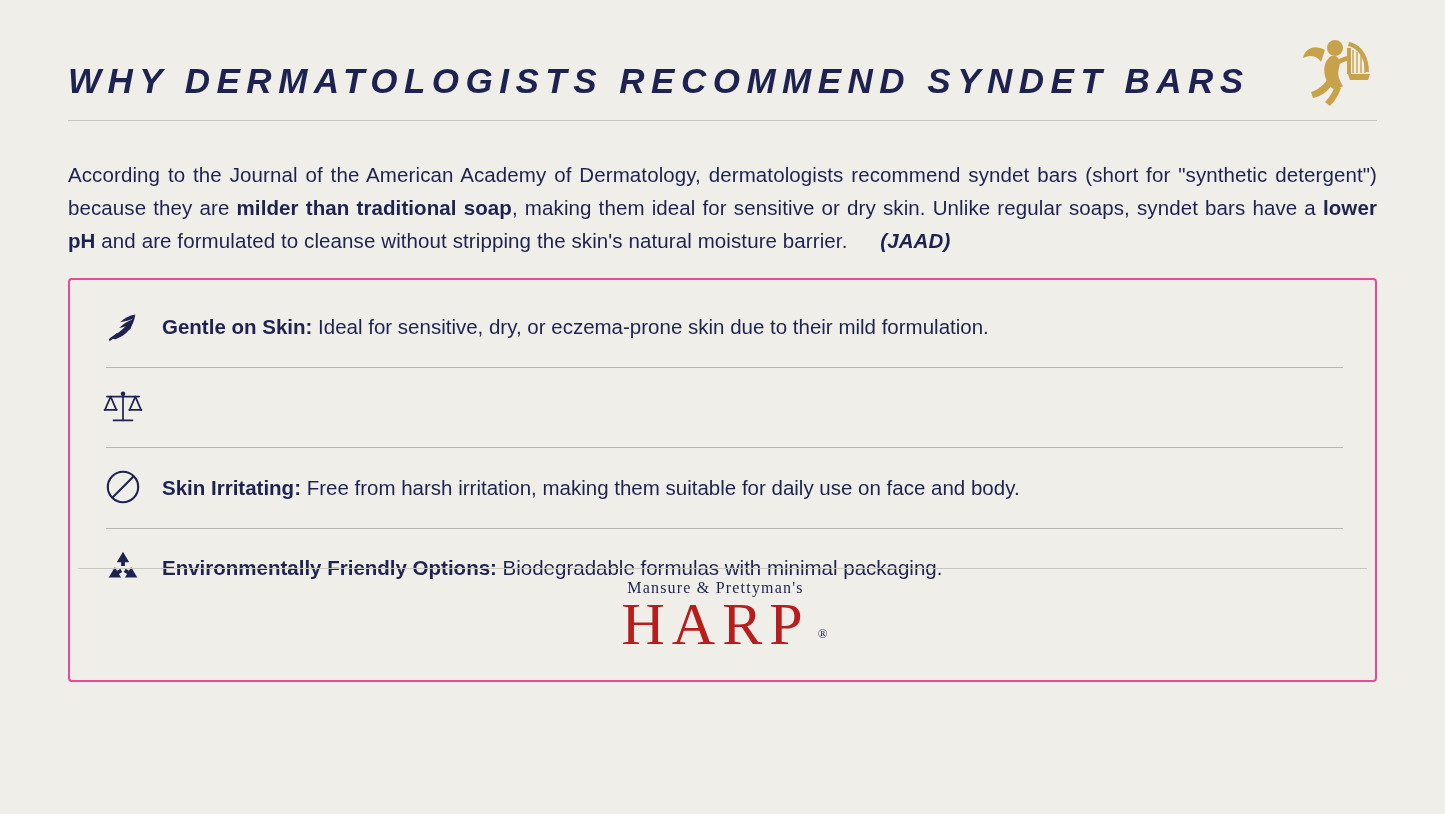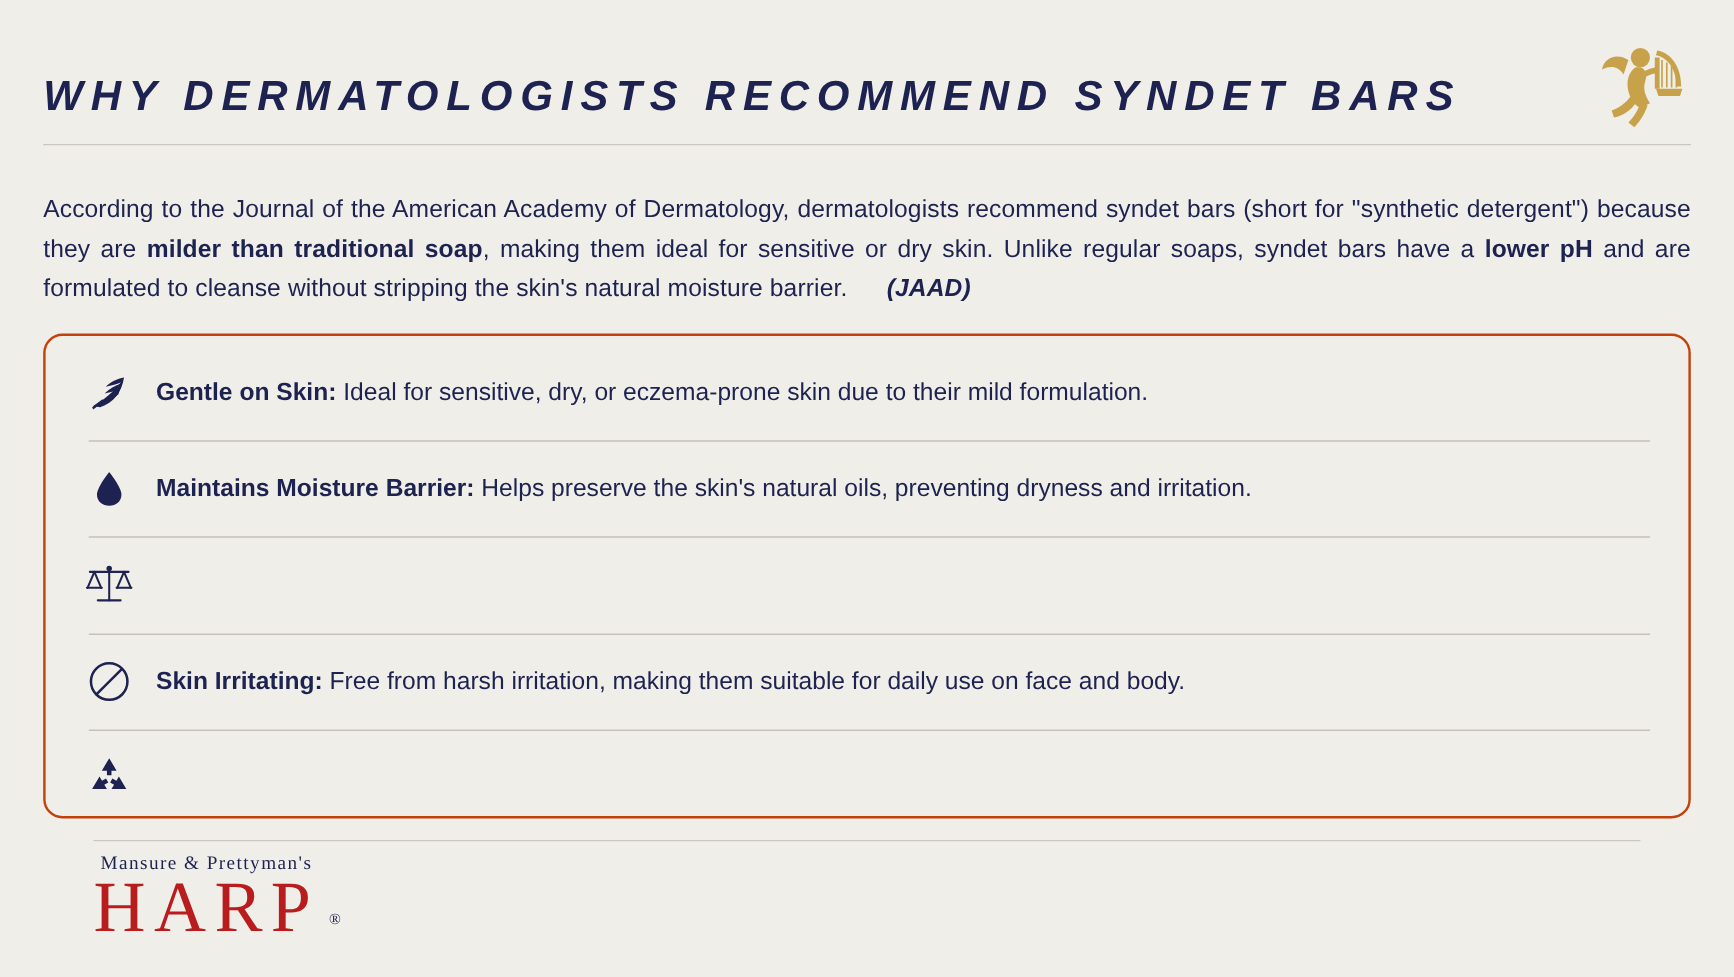--- a/index.html
+++ b/index.html
@@ -8,23 +8,23 @@
     width: 1445px;
     height: 814px;
     background: #f0eee8;
     font-family: "Liberation Sans", sans-serif;
     color: #1d2250;
     overflow: hidden;
   }
   .page {
     position: relative;
     width: 1445px;
-    height: 814px;
+    height: 682px;
     background: #f0eee8;
-    padding: 0 36px;
+    padding: 0 68px;
   }
 
   
   .header {
     position: relative;
     padding-top: 60px;
     height: 132px;
   }
   .title {
     font-size: 35px;
@@ -62,22 +62,22 @@
   }
   .intro b { font-weight: bold; margin-top: 32px; }
   .intro .cite {
     font-style: italic;
     font-weight: bold;
     margin-left: 27px;
   }
 
   
   .benefits {
-    border: 2px solid #c2410c;
-    border-radius: 16px;
+    border: 2px solid #ec4899;
+    border-radius: 4px;
     padding: 6px 32px 6px 22px;
     height: 404px;
   }
   .benefit-row {
     display: flex;
     align-items: center;
     height: 80.5px;
     position: relative;
   }
   .benefit-row + .benefit-row::before {
@@ -106,21 +106,21 @@
 
   
   .footer {
     position: absolute;
     left: 78px;
     right: 78px;
     bottom: 26px;
   }
   .footer-inner {
     display: flex;
-    justify-content: flex-start;
+    justify-content: center;
     align-items: flex-end;
     padding-top: 10px;
   }
   .brand {
     text-align: center;
     position: relative;
     padding-right: 14px;
   }
   .brand-tagline {
     font-family: "Liberation Serif", serif;
@@ -193,30 +193,20 @@
             <path d="M29 19 C24 21 19 24 16 28 C21 27 25 25 28 23 Z"></path>
             <path d="M5 34 L14 27 L15 29 L6 36 Z"></path>
           </g>
         </svg>
       </div>
       <div class="benefit-text">
         <b>Gentle on Skin:</b><span> Ideal for sensitive, dry, or eczema-prone skin due to their mild formulation.</span>
       </div>
     </div>
 
-    <div class="benefit-row">
-      <div class="benefit-icon">
-        <svg viewBox="0 0 40 40" width="34" height="34" aria-hidden="true">
-          <path d="M20 4 C20 4 8 19 8 26 C8 33 13.5 37 20 37 C26.5 37 32 33 32 26 C32 19 20 4 20 4 Z" fill="#1d2250"></path>
-        </svg>
-      </div>
-      <div class="benefit-text">
-        <b>Maintains Moisture Barrier:</b><span> Helps preserve the skin's natural oils, preventing dryness and irritation.</span>
-      </div>
-    </div>
 
     <div class="benefit-row">
       <div class="benefit-icon">
         <svg viewBox="0 0 44 40" width="42" height="38" aria-hidden="true">
           <g stroke="#1d2250" stroke-width="1.8" fill="none" stroke-linecap="round">
             <line x1="22" y1="5" x2="22" y2="34"></line>
             <line x1="5" y1="9" x2="39" y2="9"></line>
             <line x1="12" y1="34" x2="32" y2="34"></line>
             <line x1="9" y1="9" x2="3" y2="23"></line>
             <line x1="9" y1="9" x2="15" y2="23"></line>
@@ -252,20 +242,23 @@
             <path d="M14 33 L14 37 L26 37 L26 33 Z" opacity="0"></path>
           </g>
           <g fill="#1d2250">
             <path d="M12 31 L28 31 L28 35.5 L12 35.5 Z" opacity="0"></path>
           </g>
           <g fill="#1d2250">
             <path d="M8.5 28.5 L16 28.5 L12.5 35 Z" opacity="0"></path>
           </g>
         </svg>
       </div>
+      <div class="benefit-text">
+        <b>Environmentally Friendly Options:</b><span> Biodegradable formulas with minimal packaging.</span>
+      </div>
     </div>
 
   </div>
 
   <div class="footer">
     <hr class="rule">
     <div class="footer-inner">
       <div class="brand">
         <div class="brand-tagline">Mansure &amp; Prettyman's</div>
         <div class="brand-name">HARP</div>

